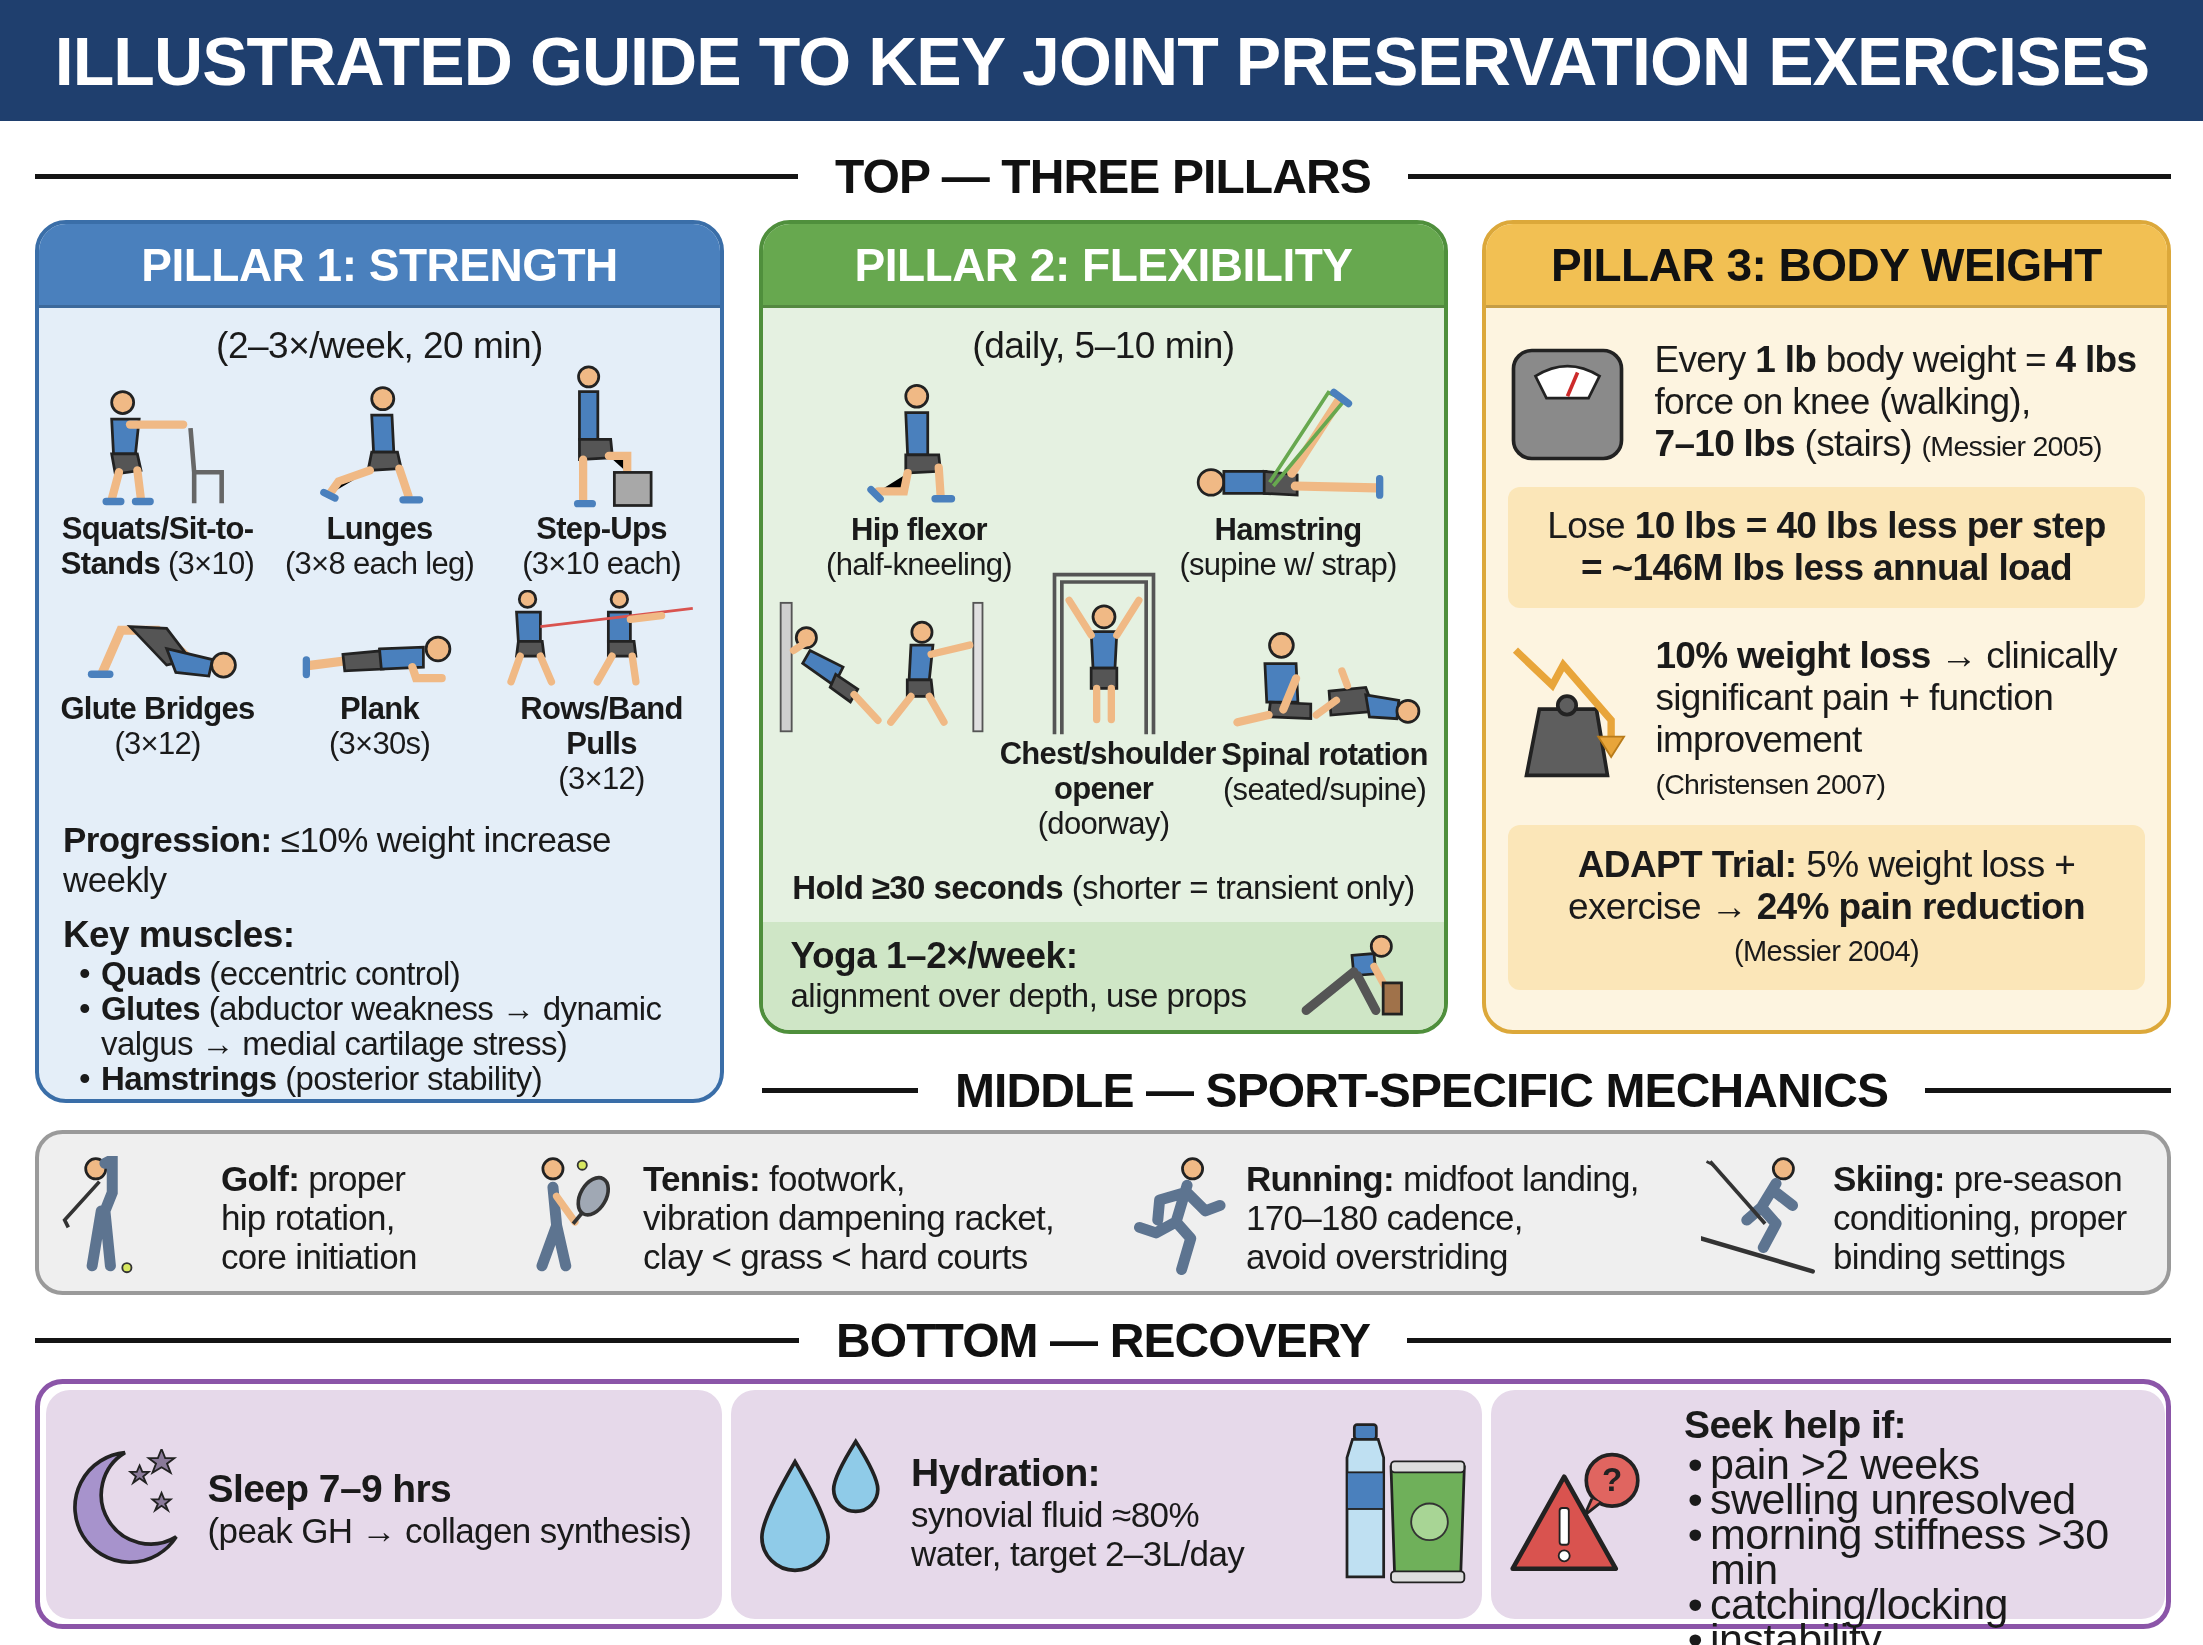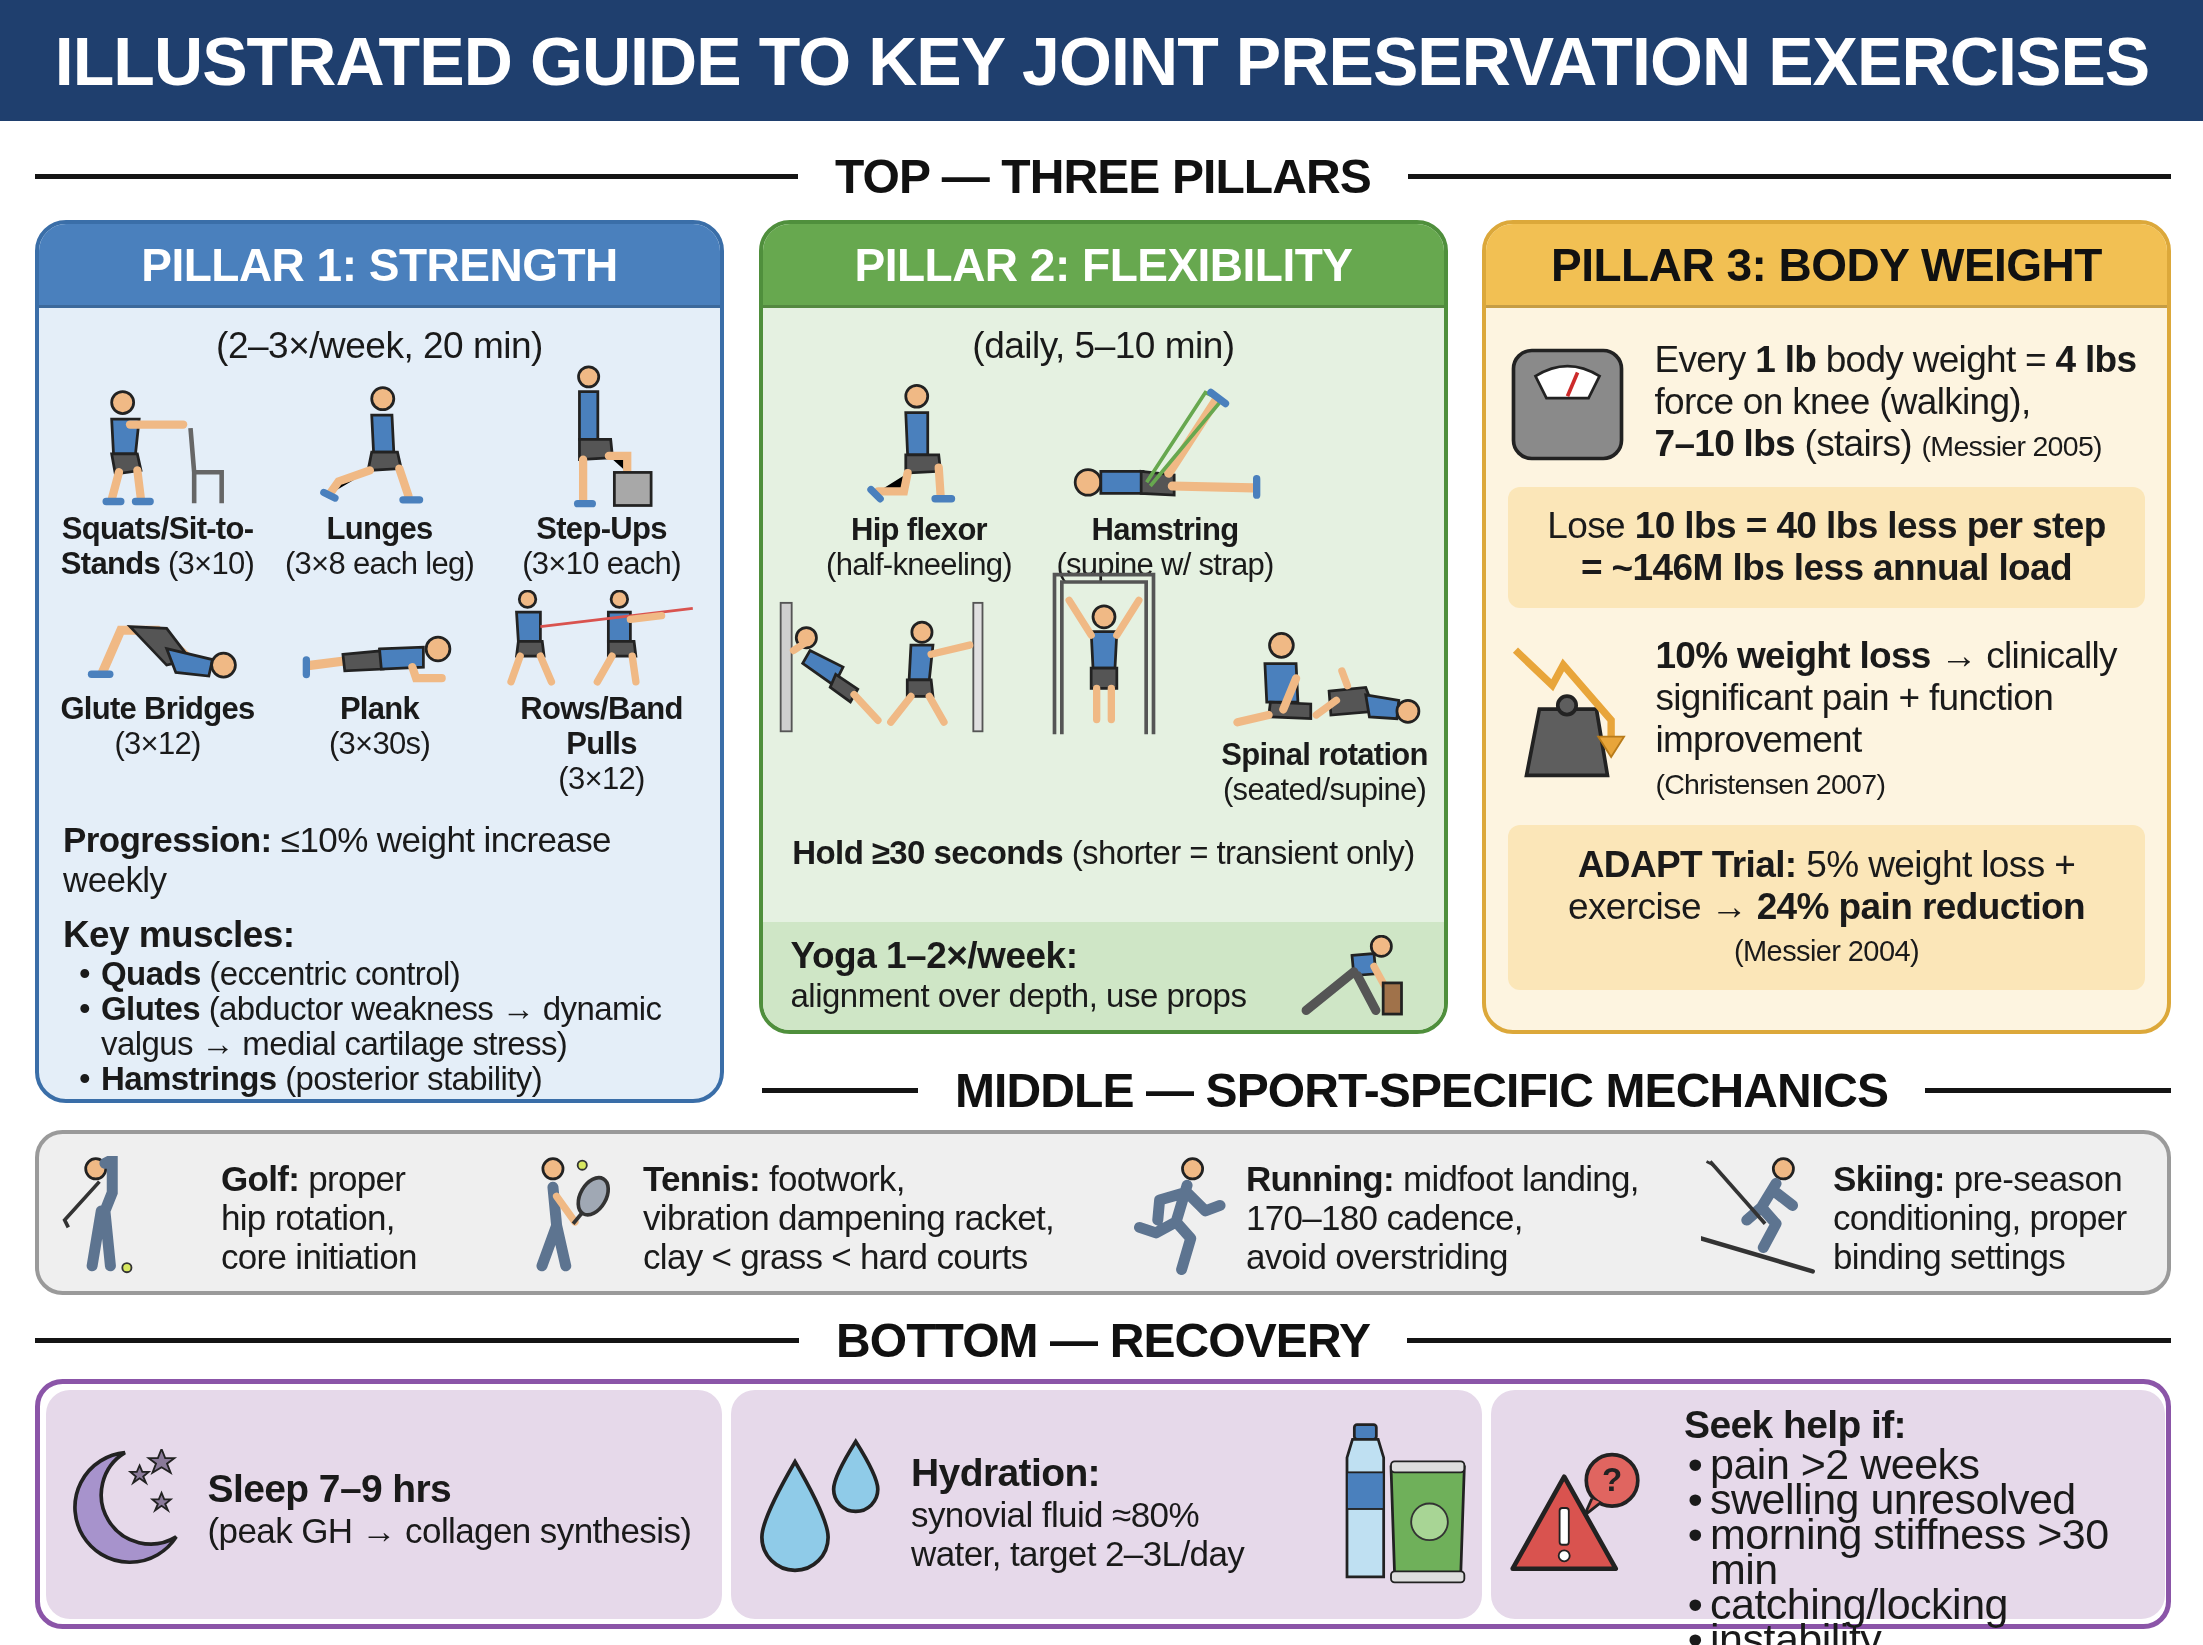--- a/index.html
+++ b/index.html
@@ -33,21 +33,21 @@
   .ex .fig { height: 138px; display: flex; align-items: flex-end; justify-content: center; }
   .ex .t { font-size: 31px; line-height: 35px; letter-spacing: -0.7px; }
 
   .prog { font-size: 35px; padding-left: 24px; margin-top: 24px; letter-spacing: -0.6px; }
   .km { font-size: 37px; padding-left: 24px; margin-top: 14.7px; font-weight: 700; letter-spacing: -0.6px; }
   .kml { list-style: none; padding-left: 40px; font-size: 33px; line-height: 35px; letter-spacing: -0.6px; }
   .kml li { position: relative; padding-left: 22px; }
   .kml li::before { content: "•"; position: absolute; left: 0; }
 
   
-  .p2 .row1 { display: flex; justify-content: flex-start; padding: 0 33px 0 33px; margin-top: 7.3px; }
+  .p2 .row1 { display: flex; justify-content: space-between; padding: 0 33px 0 33px; margin-top: 7.3px; }
   .p2 .row2 { display: flex; justify-content: space-between; padding: 0 5.5px; margin-top: 16.5px; }
   .hold { text-align: center; font-size: 33px; margin-top: 27.5px; letter-spacing: -0.6px; }
   .yoga { position: absolute; left: 0; right: 0; bottom: 0; height: 108px; background: #cfe6c6; padding: 13px 27.5px; }
   .yoga .y1 { font-size: 37px; font-weight: 700; letter-spacing: -0.5px; }
   .yoga .y2 { font-size: 33px; letter-spacing: -0.5px; }
   .yoga .fig { position: absolute; right: 37px; bottom: 9.2px; }
 
   
   .p3row { display: flex; align-items: flex-start; padding: 0 22px; }
   .p3txt { font-size: 37px; line-height: 42px; letter-spacing: -0.7px; }
@@ -235,20 +235,21 @@
     <div class="ex" style="width:31%;">
       <div class="fig" style="height:165px; margin-top:-27.5px;">
         <svg width="110" height="165" viewBox="0 0 120 180">
           <path d="M6 178 L6 4 L114 4 L114 178 M14 178 L14 12 L106 12 L106 178" fill="none" stroke="#555" stroke-width="4"></path>
           <circle cx="60" cy="50" r="12" fill="#f0b985" stroke="#222" stroke-width="3"></circle>
           <path d="M46 66 L74 66 L72 106 L48 106 Z" fill="#4a80bd" stroke="#222" stroke-width="3"></path>
           <path d="M46 106 L74 106 L74 128 L46 128 Z" fill="#555" stroke="#222" stroke-width="3"></path>
           <path d="M46 70 L22 32 M74 70 L98 32 M52 128 L52 162 M68 128 L68 162" stroke="#f0b985" stroke-width="8" stroke-linecap="round"></path>
         </svg>
       </div>
+      <div class="t"><b>Chest/shoulder</b><br><b>opener</b><br><span>(doorway)</span></div>
     </div>
     <div class="ex" style="width:34%;">
       <div class="fig" style="height:138px;">
         <svg width="193" height="110" viewBox="0 0 210 120">
           <circle cx="58" cy="20" r="13" fill="#f0b985" stroke="#222" stroke-width="3"></circle>
           <path d="M40 40 L74 40 L76 82 L42 82 Z" fill="#4a80bd" stroke="#222" stroke-width="3"></path>
           <path d="M46 82 L90 84 L90 100 L44 98 Z" fill="#555" stroke="#222" stroke-width="3"></path>
           <path d="M44 96 L10 104 M74 56 L60 90" stroke="#f0b985" stroke-width="9" stroke-linecap="round"></path>
           <path d="M110 70 L150 66 L160 92 L112 96 Z" fill="#555" stroke="#222" stroke-width="3"></path>
           <path d="M150 74 L186 80 L184 100 L154 98 Z" fill="#4a80bd" stroke="#222" stroke-width="3"></path>

